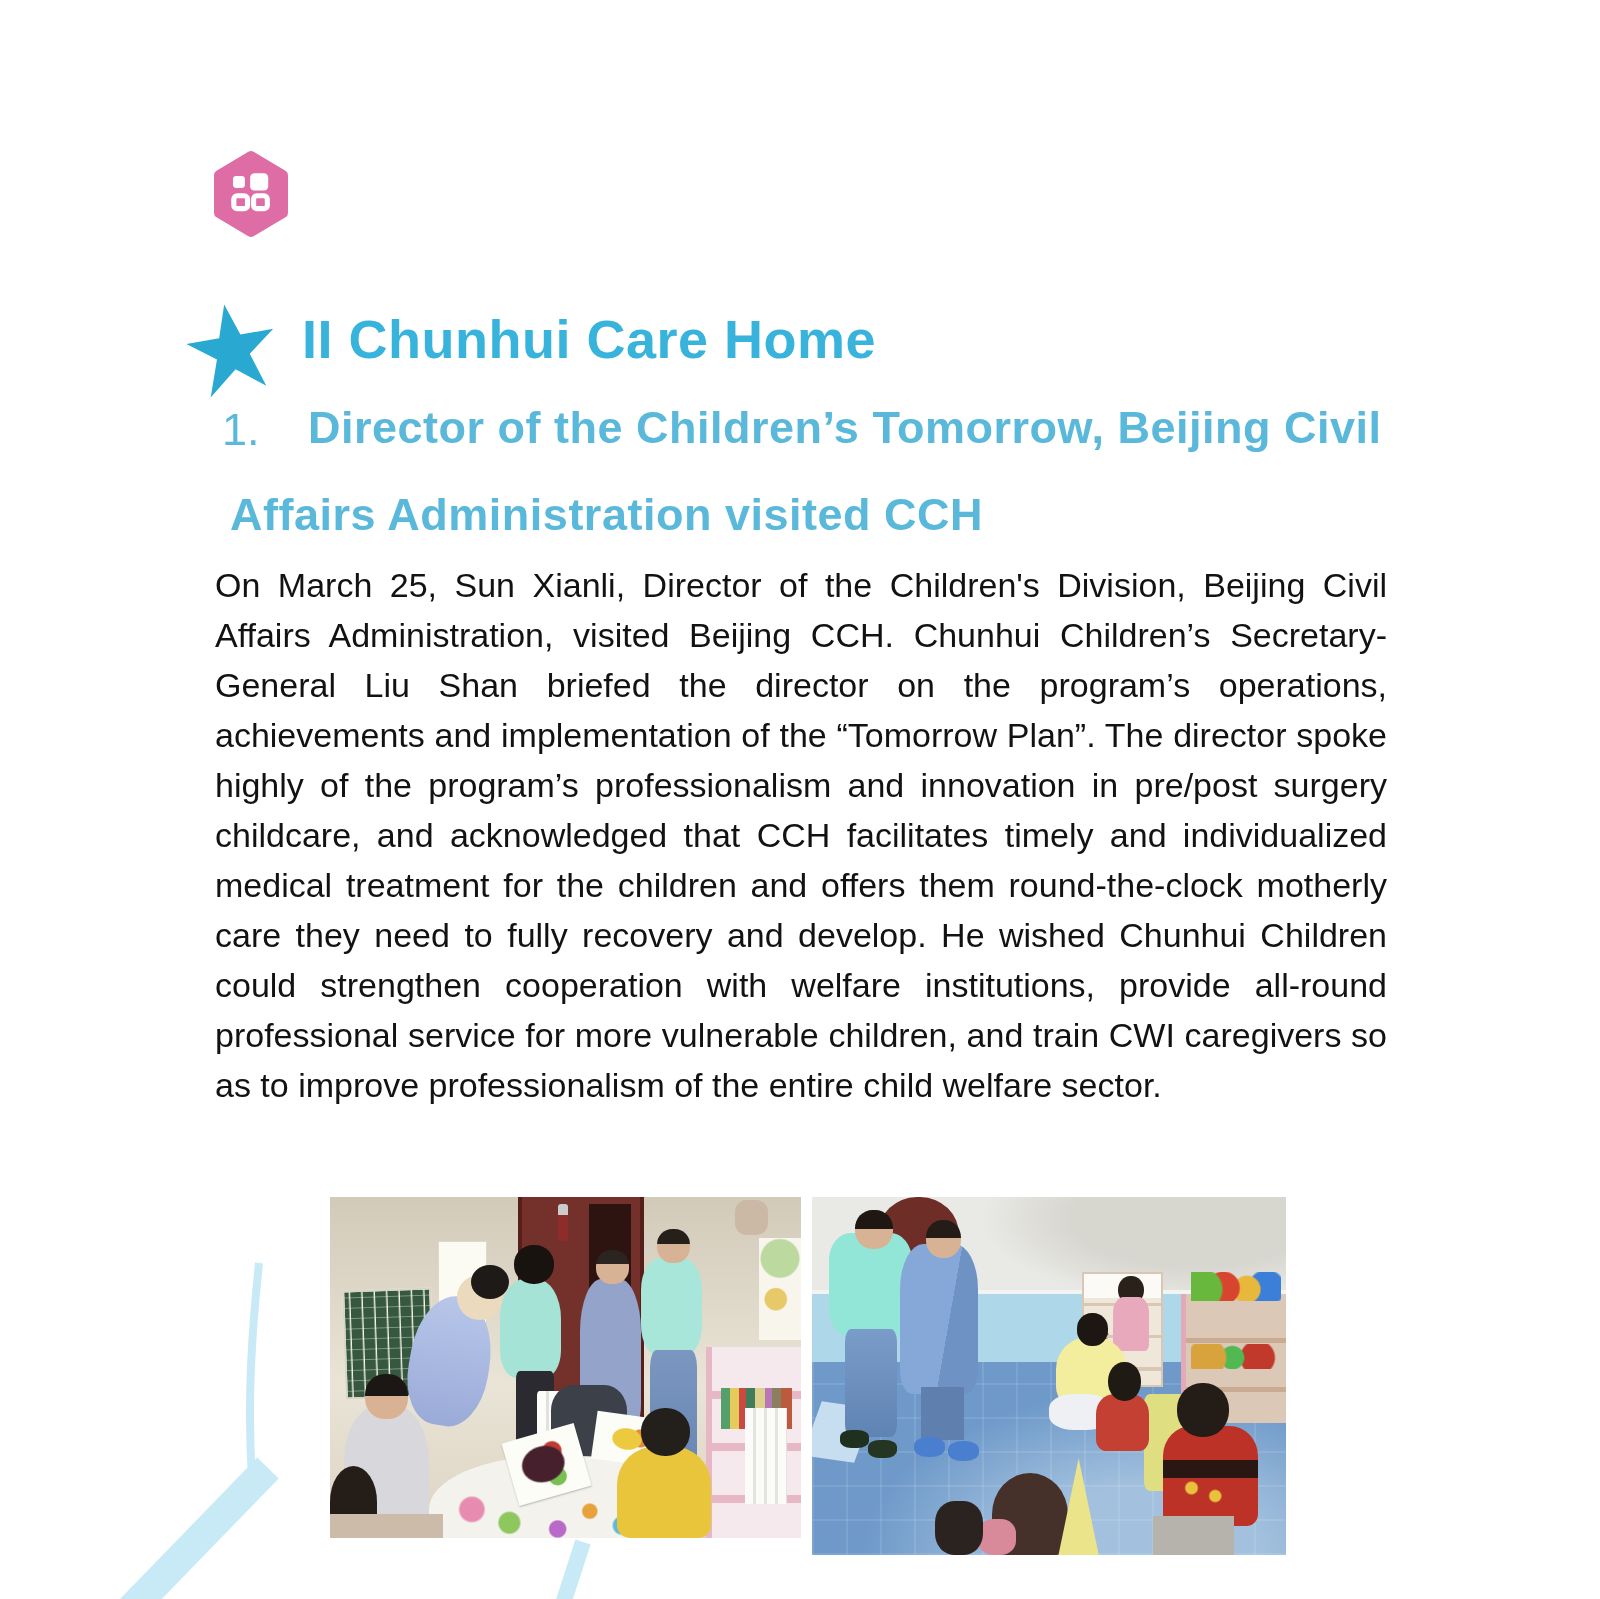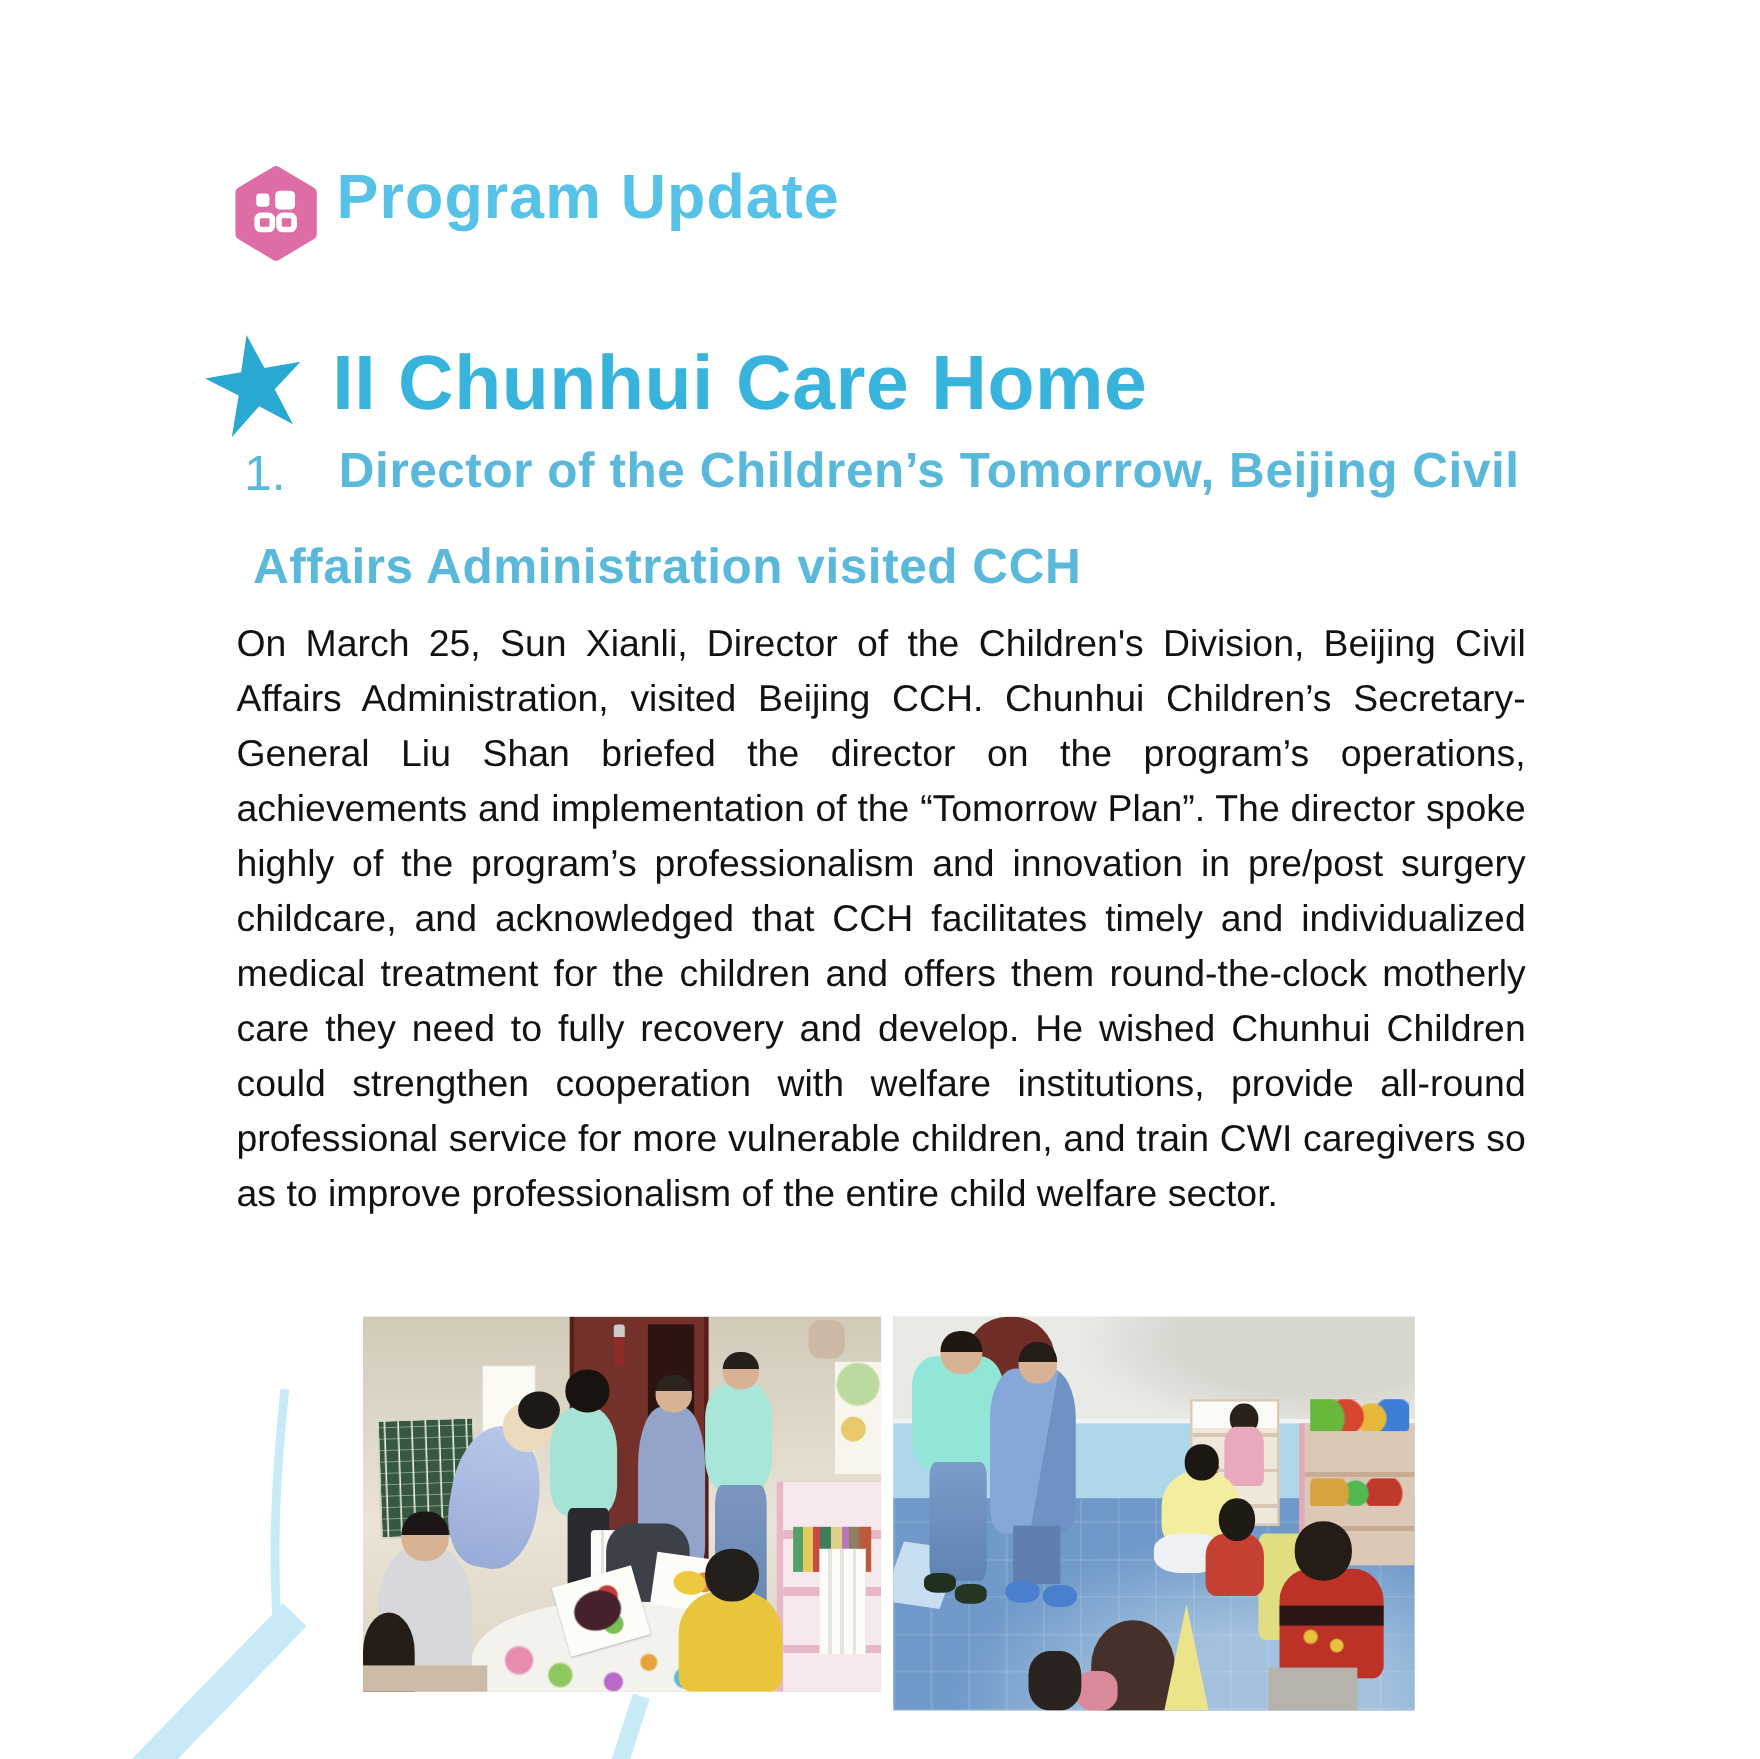--- a/index.html
+++ b/index.html
@@ -12,21 +12,21 @@
   #header-title{left:306px;top:146px;font-size:57px;font-weight:bold;letter-spacing:1px;color:#56c2e8;}
 
   
   #logo{left:1205px;top:112px;width:260px;text-align:center;}
   #logo svg{display:block;margin:0 auto;}
   #logo-cn{font-size:34px;letter-spacing:2px;color:#3fc0e0;font-weight:bold;margin-top:4px;}
   #logo-en{font-size:15px;letter-spacing:2.5px;color:#2b3a6b;margin-top:3px;font-weight:bold;}
 
   
   #star-icon{left:181px;top:300px;width:102px;height:98px;}
-  #section-title{left:302px;top:308px;font-size:70px;font-weight:bold;color:#38b3dc;letter-spacing:0.5px;}
+  #section-title{left:302px;top:308px;font-size:54px;font-weight:bold;color:#38b3dc;letter-spacing:0.5px;}
 
   
   #art-num{left:222px;top:404px;font-size:45px;color:#5ab8da;}
   #art-line1{left:308px;top:402px;font-size:45px;font-weight:bold;color:#5ab8da;letter-spacing:0.5px;}
   #art-line2{left:230px;top:489px;font-size:45px;font-weight:bold;color:#5ab8da;letter-spacing:0.5px;}
 
   
   #body-text{left:215px;top:560px;width:1172px;font-size:34px;line-height:50px;color:#121212;
              text-align:justify;}
 
@@ -159,21 +159,20 @@
     <path d="M583 1542 L548 1650" stroke="#c8eaf6" stroke-width="16"></path>
   </svg>
 
   <svg id="hex-icon" class="abs z2" viewBox="0 0 100 100">
     <path d="M50 6 L87 28 L87 72 L50 94 L13 72 L13 28 Z" fill="#dd6da4" stroke="#dd6da4" stroke-width="12" stroke-linejoin="round"></path>
     <rect x="29" y="29" width="14" height="14" rx="4" fill="#ffffff"></rect>
     <rect x="49" y="26" width="21" height="20" rx="5" fill="#ffffff"></rect>
     <rect x="30" y="52" width="16" height="15" rx="4" fill="none" stroke="#ffffff" stroke-width="6"></rect>
     <rect x="53" y="52" width="16" height="15" rx="4" fill="none" stroke="#ffffff" stroke-width="6"></rect>
   </svg>
-  <div id="header-title" class="abs z2">Program Update</div>
 
 
   <svg id="star-icon" class="abs z2" viewBox="0 0 100 100">
     <path d="M50 4 L61 37 L95 37 L67 58 L78 93 L50 71 L20 95 L33 58 L5 37 L39 37 Z" fill="#29a9d2" transform="rotate(-10 50 50)"></path>
   </svg>
   <div id="section-title" class="abs z2">II Chunhui Care Home</div>
 
   <div id="art-num" class="abs z2">1.</div>
   <div id="art-line1" class="abs z2">Director of the Children’s Tomorrow, Beijing Civil</div>
   <div id="art-line2" class="abs z2">Affairs Administration visited CCH</div>

